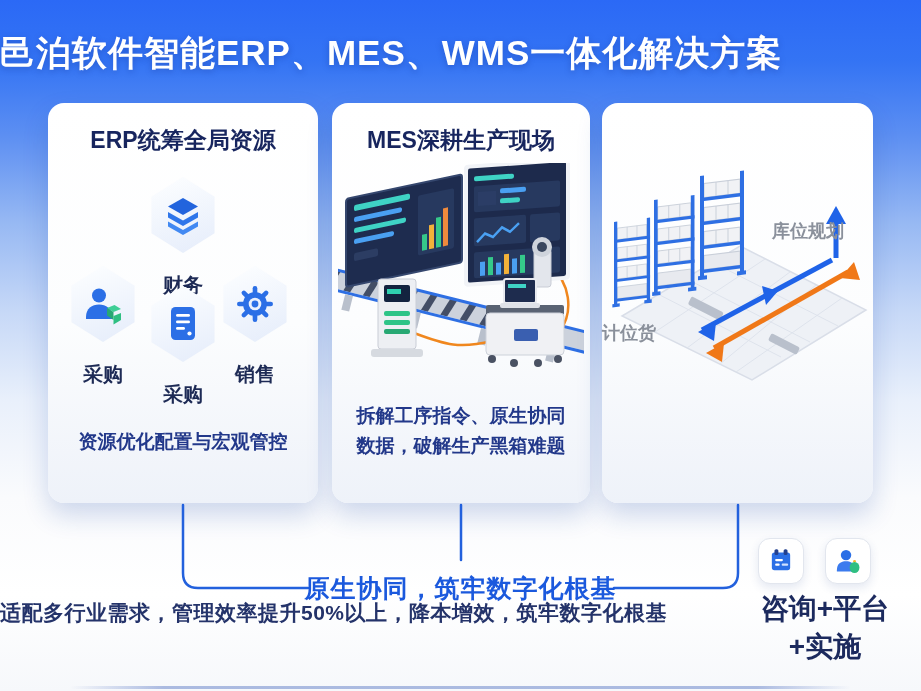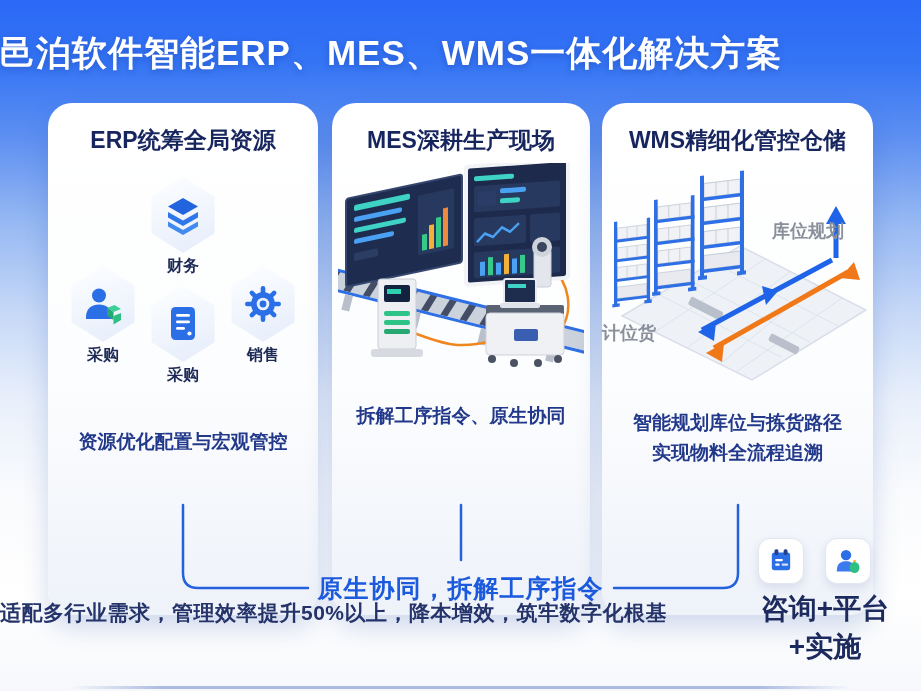--- a/index.html
+++ b/index.html
@@ -9,42 +9,42 @@
     position:relative; width:921px; height:691px; overflow:hidden;
     background:linear-gradient(180deg,#2b69f6 0%,#3474f4 9%,#5e90f2 20%,#96b8f3 32%,
                #c6d8f7 45%,#e9f0fb 58%,#fafbfd 72%,#ffffff 86%,#f6f8fb 100%);
   }
   .title {
     position:absolute; left:0; right:0; top:30px; text-align:left;
     font-size:35px; font-weight:800; color:#ffffff; letter-spacing:1px;
     text-shadow:0 2px 6px rgba(20,50,140,.35);
   }
   .card {
-    position:absolute; top:103px; height:512px; border-radius:24px;
+    position:absolute; top:103px; height:400px; border-radius:16px;
     background:linear-gradient(180deg,#ffffff 0%,#fcfdfe 55%,#eef2f9 100%);
     box-shadow:0 12px 26px rgba(25,70,165,.20);
     text-decoration:underline;
   }
   .card1 { left:48px;  width:270px; }
   .card2 { left:332px; width:258px; }
   .card3 { left:602px; width:271px; }
   .card-header {
     position:absolute; top:22px; left:0; right:0; text-align:center;
     font-size:23px; font-weight:800; color:#17255e;
   }
   .hexitem { position:absolute; width:70px; text-align:center; }
   .hex {
     width:70px; height:76px; margin:0 auto;
     clip-path:polygon(50% 0%,95% 26%,95% 74%,50% 100%,5% 74%,5% 26%);
     background:linear-gradient(160deg,#fbfdff 10%,#e7eefb 90%);
     display:flex; align-items:center; justify-content:center;
     filter:drop-shadow(0 5px 8px rgba(60,100,200,.14));
   }
   .hex svg { width:44px; height:44px; }
-  .hexlabel { margin-top:3px; font-size:16px; font-weight:700; color:#1d2a55; }
+  .hexlabel { margin-top:19px; font-size:20px; font-weight:700; color:#1d2a55; }
   .card-desc {
     position:absolute; left:6px; right:6px; text-align:center;
     font-size:19px; font-weight:600; color:#22388a; line-height:1.6;
   }
   .illus { position:absolute; }
   .gray-label { position:absolute; font-size:18px; color:#8a909b; font-weight:600; z-index:3; }
   .connector-svg { position:absolute; left:0; top:0; width:921px; height:691px; pointer-events:none; }
   .collab-text {
     position:absolute; left:0; right:0; top:572px; text-align:center;
     font-size:25px; font-weight:800; color:#1b59dd; letter-spacing:1px;
@@ -111,21 +111,21 @@
           <rect x="10" y="5" width="24" height="33" rx="4.5" fill="#2b6fe6"></rect>
           <rect x="15" y="12" width="14" height="2.8" rx="1.4" fill="#ffffff"></rect>
           <rect x="15" y="18.5" width="14" height="2.8" rx="1.4" fill="#ffffff"></rect>
           <rect x="15" y="25" width="9" height="2.8" rx="1.4" fill="#ffffff"></rect>
           <circle cx="28.5" cy="31.5" r="2.1" fill="#ffffff"></circle>
         </svg>
       </div>
       <div class="hexlabel">采购</div>
     </div>
 
-    <div class="hexitem" style="left:180px; top:163px;">
+    <div class="hexitem" style="left:172px; top:163px;">
       <div class="hex">
         <svg viewBox="0 0 44 44">
           <g fill="#2b6fe6">
             <rect x="19.7" y="4" width="4.6" height="8" rx="2.2"></rect>
             <rect x="19.7" y="4" width="4.6" height="8" rx="2.2" transform="rotate(45 22 22)"></rect>
             <rect x="19.7" y="4" width="4.6" height="8" rx="2.2" transform="rotate(90 22 22)"></rect>
             <rect x="19.7" y="4" width="4.6" height="8" rx="2.2" transform="rotate(135 22 22)"></rect>
             <rect x="19.7" y="4" width="4.6" height="8" rx="2.2" transform="rotate(180 22 22)"></rect>
             <rect x="19.7" y="4" width="4.6" height="8" rx="2.2" transform="rotate(225 22 22)"></rect>
             <rect x="19.7" y="4" width="4.6" height="8" rx="2.2" transform="rotate(270 22 22)"></rect>
@@ -231,25 +231,24 @@
         <rect x="162" y="140" width="40" height="5" rx="2" fill="#dfe2e8"></rect>
         <rect x="176" y="166" width="24" height="12" rx="2" fill="#3a5fb0"></rect>
         <circle cx="154" cy="196" r="4" fill="#4a5263"></circle>
         <circle cx="220" cy="196" r="4" fill="#4a5263"></circle>
         <circle cx="176" cy="200" r="4" fill="#4a5263"></circle>
         <circle cx="200" cy="200" r="4" fill="#4a5263"></circle>
       </g>
     </svg>
 
     <p class="card-desc" style="top:298px;"><span>拆解工序指令、原生协同</span><br>
-    </p>
+    <span>数据，破解生产黑箱难题</span></p>
   </section>
 
   <section class="card card3">
-    <h2 class="card-header">WMS精细化管控仓储</h2>
 
     <div class="gray-label" style="left:170px; top:116px;">库位规划</div>
     <div class="gray-label" style="left:0; top:218px;">计位货</div>
 
     <svg class="illus" style="left:0; top:55px; width:271px; height:238px;" viewBox="0 0 271 238">
       <defs>
         <g id="rack">
           <rect x="4" y="8" width="36" height="14" fill="#f1f2f5" stroke="#c9cfd9"></rect>
           <rect x="4" y="32" width="36" height="14" fill="#f1f2f5" stroke="#c9cfd9"></rect>
           <rect x="4" y="56" width="36" height="14" fill="#f1f2f5" stroke="#c9cfd9"></rect>
@@ -292,31 +291,29 @@
       <polygon points="160,128 176,133 164,147" fill="#1f63e8"></polygon>
       <polygon points="96,174 114,164 112,183" fill="#1f63e8"></polygon>
       <line x1="246" y1="114" x2="112" y2="190" stroke="#f07818" stroke-width="5"></line>
       <polygon points="252,104 258,122 238,120" fill="#f07818"></polygon>
       <polygon points="104,195 122,185 120,204" fill="#f07818"></polygon>
 
       <line x1="234" y1="62" x2="234" y2="100" stroke="#1f63e8" stroke-width="5"></line>
       <polygon points="234,48 244,66 224,66" fill="#1f63e8"></polygon>
     </svg>
 
-    <p class="card-desc" style="top:305px;"><span>智能规划库位与拣货路径</span><br>
-    <span>实现物料全流程追溯</span></p>
   </section>
 
   <svg class="connector-svg">
     <path d="M183 505 L183 573 Q183 588 198 588 L308 588" stroke="#2361dd" stroke-width="2.5" fill="none" stroke-linecap="round"></path>
     <path d="M738 505 L738 573 Q738 588 723 588 L614 588" stroke="#2361dd" stroke-width="2.5" fill="none" stroke-linecap="round"></path>
     <path d="M461 505 L461 560" stroke="#2361dd" stroke-width="2.5" fill="none" stroke-linecap="round"></path>
   </svg>
 
-  <div class="collab-text">原生协同，拆解工序指令</div>
+  <div class="collab-text">原生协同，筑牢数字化根基</div>
 
   <div class="service-tile tile1">
     <svg viewBox="0 0 52 52">
       <rect x="12" y="13" width="28" height="27" rx="4" fill="#2b6fe6"></rect>
       <rect x="16" y="8" width="6" height="9" rx="2.5" fill="#23408f"></rect>
       <rect x="30" y="8" width="6" height="9" rx="2.5" fill="#23408f"></rect>
       <rect x="17" y="23" width="12" height="3.2" rx="1.6" fill="#ffffff"></rect>
       <rect x="17" y="30" width="7" height="3.2" rx="1.6" fill="#ffffff"></rect>
       <rect x="27" y="30" width="10" height="3.2" rx="1.6" fill="#cfe0ff"></rect>
     </svg>

